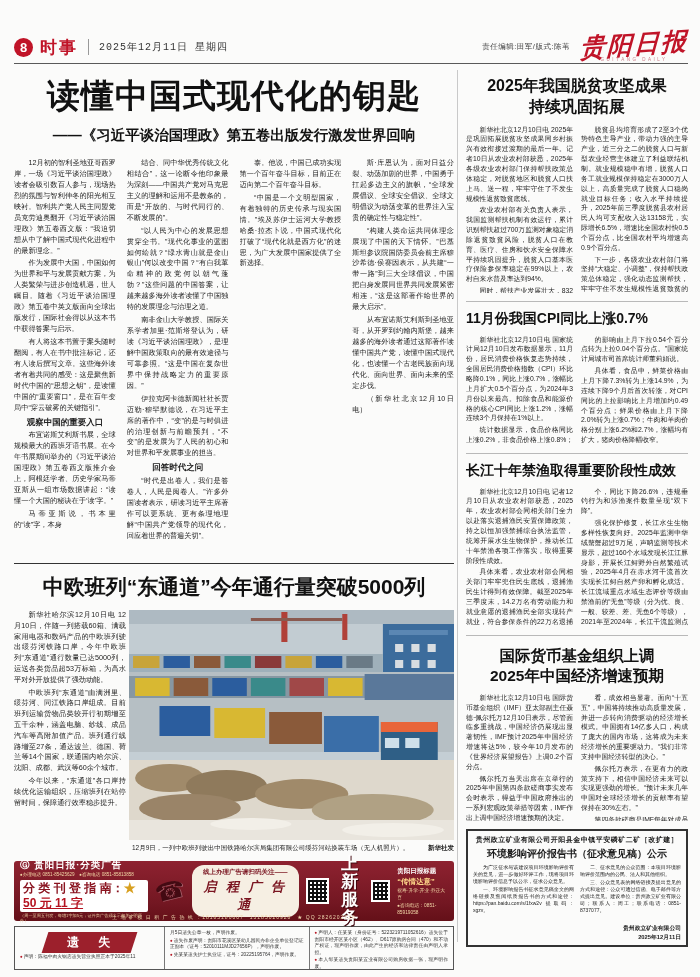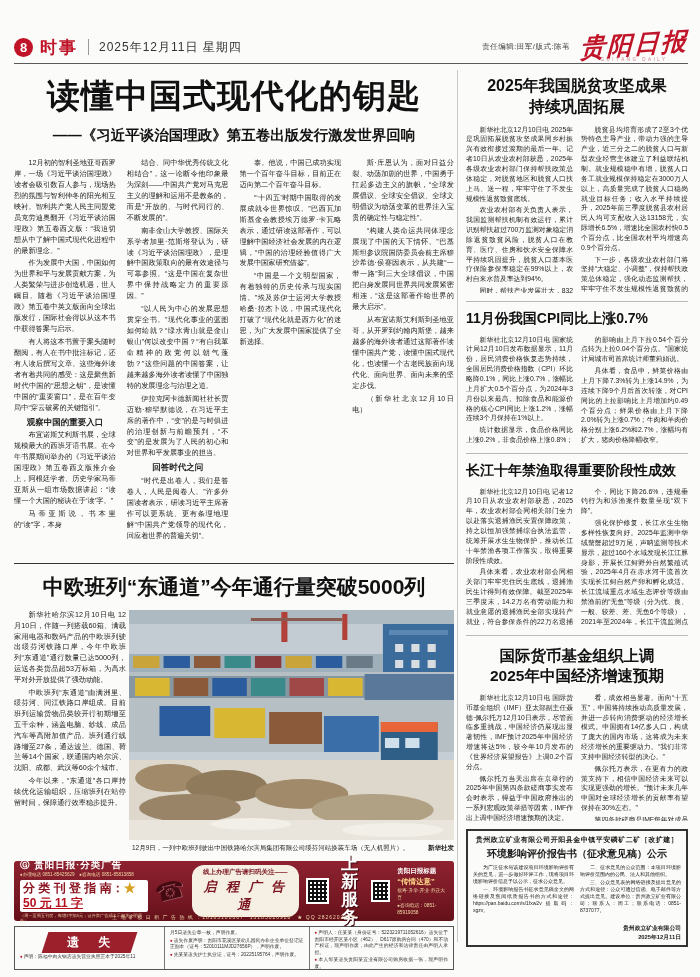--- a/index.html
+++ b/index.html
@@ -6,21 +6,21 @@
   .page{position:relative;width:700px;height:977px;margin:0 auto;background:#fbfbfa;
         font-family:"Liberation Sans",sans-serif;color:#1b1b1b;overflow:hidden;}
   
   .hdr{position:absolute;left:14px;right:12px;top:33px;height:28px;display:flex;
        justify-content:space-between;align-items:center;}
   .hdr-l{display:flex;align-items:center;gap:7px;}
   .pgnum{width:19px;height:19px;border-radius:50%;background:#c01428;color:#fff;
          font-weight:700;font-size:13px;display:flex;align-items:center;justify-content:center;}
   .section{color:#c01428;font-size:17px;font-weight:900;letter-spacing:2px;}
   .hsep{width:1px;height:16px;background:#999;margin:0 3px;}
-  .hdate{font-size:12px;color:#333;letter-spacing:1px;}
+  .hdate{font-size:10px;color:#333;letter-spacing:1px;font-family:Liberation Mono, monospace;}
   .hdr-r{display:flex;align-items:center;gap:10px;}
   .editor{font-size:7.5px;color:#444;letter-spacing:.5px;}
   .masthead{text-align:center;line-height:1;}
   .mast-cn{font-family:"DejaVu Serif",serif;font-style:italic;font-weight:900;font-size:25px;
            color:#c01428;letter-spacing:2px;transform:rotate(-4deg) skewX(-6deg);display:inline-block;}
   .mast-en{font-size:4.5px;color:#c97b86;letter-spacing:2.5px;margin-top:1px;}
   .hdr-rule{position:absolute;left:14px;right:12px;top:63px;border-top:1px solid #5a5a5a;}
   
   .lzone{position:absolute;left:14px;top:66px;width:440px;}
   .vrule{position:absolute;left:457px;top:70px;height:872px;border-left:1px solid #c9c9c9;}
@@ -127,29 +127,28 @@
         <div class="mcol">
           <p>12月初的智利圣地亚哥西罗岸，一场《习近平谈治国理政》读者会吸引数百人参与，现场热烈的氛围与智利仲冬的阳光相互映衬。智利共产党人民主同盟党员克劳迪奥翻开《习近平谈治国理政》第五卷西文版：“我迫切想从中了解中国式现代化进程中的最新理念。”</p>
           <p>作为发展中大国，中国如何为世界和平与发展贡献方案，为人类繁荣与进步创造机遇，世人瞩目。随着《习近平谈治国理政》第五卷中英文版面向全球出版发行，国际社会得以从这本书中获得答案与启示。</p>
           <p>有人将这本书置于案头随时翻阅，有人在书中批注标记，还有人读后撰写文章。这些海外读者有着共同的感受：这是聚焦新时代中国的“思想之钥”，是读懂中国的“重要窗口”，是在百年变局中“穿云破雾的关键指引”。</p>
           <p class="subhead">观察中国的重要入口</p>
           <p>布宜诺斯艾利斯书展，全球规模最大的西班牙语书展。在今年书展期间举办的《习近平谈治国理政》第五卷西文版推介会上，阿根廷学者、历史学家马蒂亚斯从一组市场数据讲起：“读懂一个大国的秘诀在于‘读’字。”</p>
           <p>马蒂亚斯说，书本里的“读”字，本身</p>
         </div>
         <div class="mcol">
           <p>结合、同中华优秀传统文化相结合”，这一论断令他印象最为深刻——中国共产党对马克思主义的理解和运用不是教条的，而是“开放的、与时代同行的、不断发展的”。</p>
+          <p>“以人民为中心的发展思想贯穿全书。”现代化事业的蓝图如何绘就？“绿水青山就是金山银山”何以改变中国？“有自我革命精神的政党何以朝气蓬勃？”这些问题的中国答案，让越来越多海外读者读懂了中国独特的发展理念与治理之道。</p>
           <p>南非金山大学教授、国际关系学者加里·范斯塔登认为，研读《习近平谈治国理政》，是理解中国政策取向的最有效途径与可靠参照。“这是中国在复杂世界中保持战略定力的重要原因。”</p>
-          <p>“以人民为中心的发展思想贯穿全书。”现代化事业的蓝图如何绘就？“绿水青山就是金山银山”何以改变中国？“有自我革命精神的政党何以朝气蓬勃？”这些问题的中国答案，让越来越多海外读者读懂了中国独特的发展理念与治理之道。</p>
           <p>伊拉克阿卡德新闻社社长贾迈勒·穆罕默德说，在习近平主席的著作中，“变”的是与时俱进的治理创新与前瞻预判，“不变”的是发展为了人民的初心和对世界和平发展事业的担当。</p>
           <p class="subhead">回答时代之问</p>
           <p>“时代是出卷人，我们是答卷人，人民是阅卷人。”许多外国读者表示，研读习近平主席著作可以更系统、更有条理地理解“中国共产党领导的现代化，回应着世界的普遍关切”。</p>
         </div>
         <div class="mcol">
           <p>泰。他说，中国已成功实现第一个百年奋斗目标，目前正在迈向第二个百年奋斗目标。</p>
-          <p>“‘十四五’时期中国取得的发展成就令世界惊叹。”巴西瓦加斯基金会教授埃万德罗·卡瓦略表示，通过研读这部著作，可以理解中国经济社会发展的内在逻辑，“中国的治理经验值得广大发展中国家研究借鉴”。</p>
           <p>“中国是一个文明型国家，有着独特的历史传承与现实国情。”埃及苏伊士运河大学教授哈桑·拉杰卜说，中国式现代化打破了“现代化就是西方化”的迷思，为广大发展中国家提供了全新选择。</p>
         </div>
         <div class="mcol">
           <p>斯·库恩认为，面对日益分裂、动荡加剧的世界，中国勇于扛起多边主义的旗帜，“全球发展倡议、全球安全倡议、全球文明倡议为动荡变革的世界注入宝贵的确定性与稳定性”。</p>
           <p>“构建人类命运共同体理念展现了中国的天下情怀。”巴基斯坦参议院国防委员会前主席穆沙希德·侯赛因表示，从共建“一带一路”到三大全球倡议，中国把自身发展同世界共同发展紧密相连，“这是这部著作给世界的最大启示”。</p>
           <p>从布宜诺斯艾利斯到圣地亚哥，从开罗到约翰内斯堡，越来越多的海外读者通过这部著作读懂中国共产党，读懂中国式现代化，也读懂一个古老民族面向现代化、面向世界、面向未来的坚定步伐。</p>
           <p>（新华社北京12月10日电）</p>
         </div>
       </div>
     </div>

